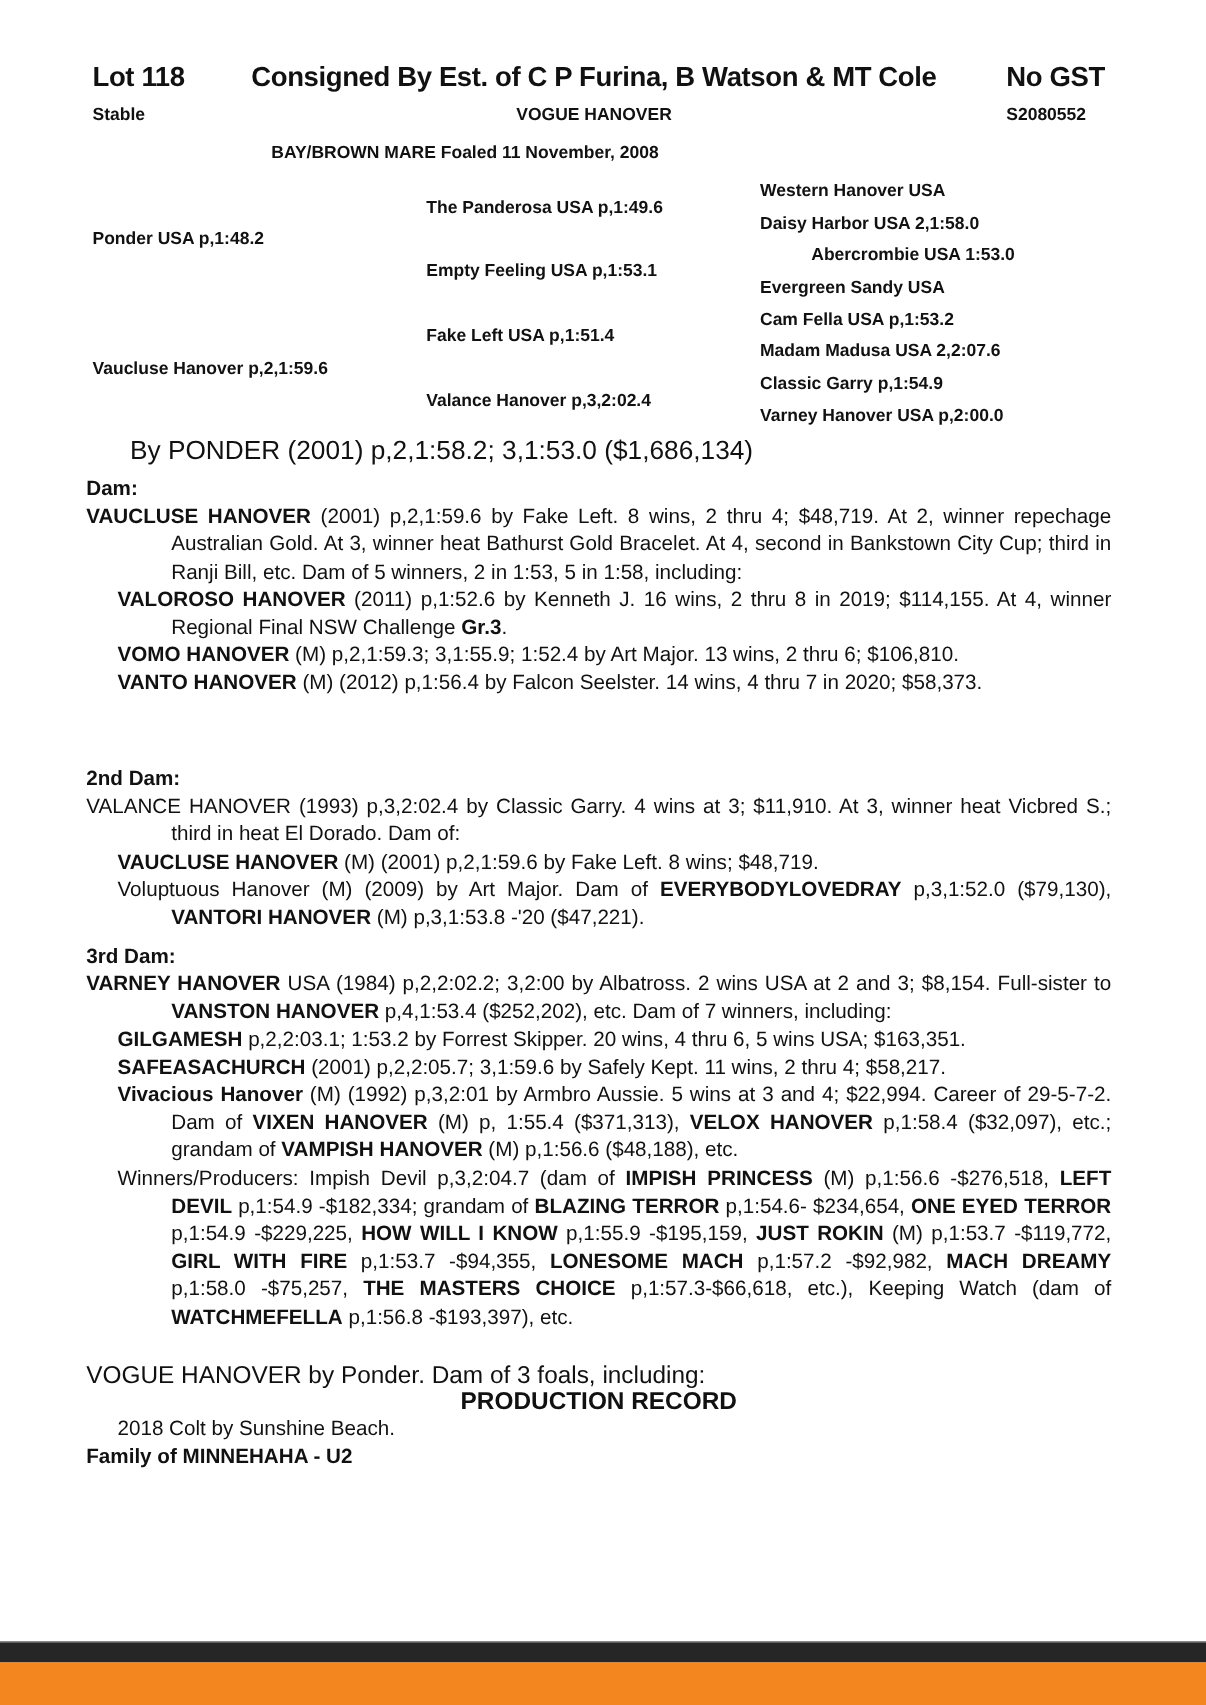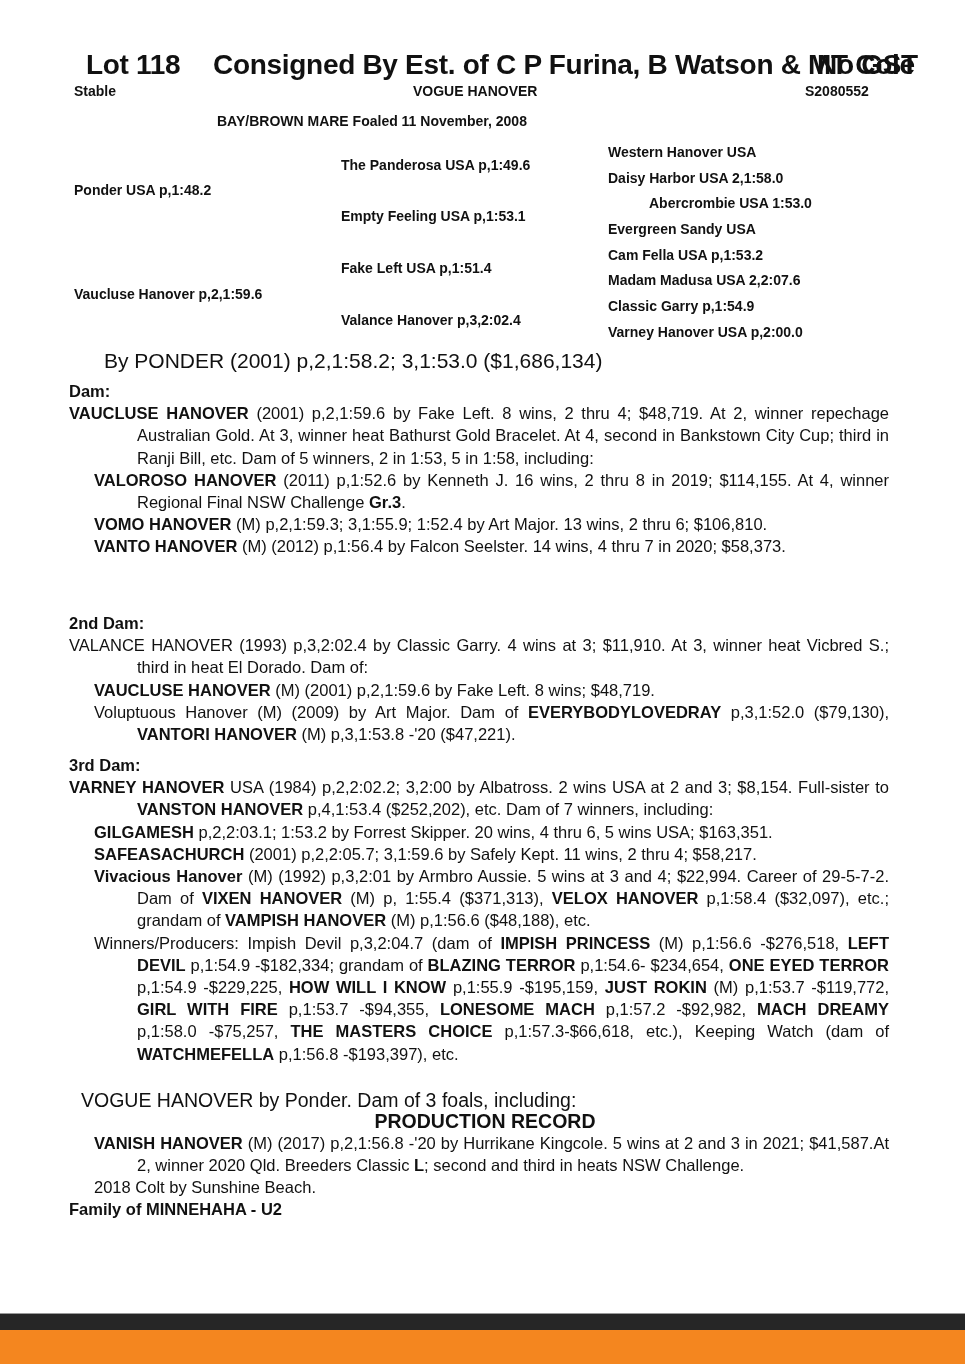--- a/index.html
+++ b/index.html
@@ -1,29 +1,29 @@
 <!DOCTYPE html>
 <html><head>
 <meta charset="utf-8">
 <style>
   html, body { margin:0; padding:0; background:#ffffff; }
   body { width:965px; height:1364px; position:relative; overflow:hidden;
          font-family:"Liberation Sans", sans-serif; color:#111; }
   .abs { position:absolute; white-space:nowrap; }
-  .hdr { font-weight:bold; font-size:28px; letter-spacing:-0.3px;margin-left:12px; }
+  .hdr { font-weight:bold; font-size:22px; letter-spacing:-0.3px; }
   .hdr2 { font-weight:bold; font-size:14px; }
   .ped { font-weight:bold; font-size:14px; }
   .sire-line { font-weight:normal; font-size:21px;margin-left:35px; }
   .sec { position:absolute; left:69px; width:820px; font-size:16.5px; line-height:22.2px; }
   .sec-title { font-weight:bold; }
   .p0 { text-align:justify; padding-left:68px; text-indent:-68px; }
   .p1 { text-align:justify; padding-left:68px; text-indent:-43px; }
   b { font-weight:bold; }
   .center { text-align:center; }
-  .big { font-size:19.5px;margin-left:12px; }
+  .big { font-size:19.5px; }
   .bar-dark { position:absolute; left:0; top:1313px; width:965px; height:16px; background:#262626; border-top:1px solid #999; }
   .bar-orange { position:absolute; left:0; top:1330px; width:965px; height:34px; background:#f4861f; }
 </style>
 </head>
 <body>
 
 <div class="abs hdr" style="left:74px; top:49px;">Lot 118</div>
 <div class="abs hdr" style="left:201px; top:49px;">Consigned By Est. of C P Furina, B Watson &amp; MT Cole</div>
 <div class="abs hdr" style="left:805px; top:49px;">No GST</div>
 <div class="abs hdr2" style="left:74px; top:83px;">Stable</div>
@@ -79,20 +79,19 @@
       <div class="p1"><b>SAFEASACHURCH</b><span> (2001) p,2,2:05.7; 3,1:59.6 by Safely Kept. 11 wins, 2 thru 4; $58,217.</span></div>
       <div class="p1"><b>Vivacious Hanover</b><span> (M) (1992) p,3,2:01 by Armbro Aussie. 5 wins at 3 and 4; $22,994. Career of 29-5-7-2. Dam of </span><b>VIXEN HANOVER</b><span> (M) p, 1:55.4 ($371,313), </span><b>VELOX HANOVER</b><span> p,1:58.4 ($32,097), etc.; grandam of </span><b>VAMPISH HANOVER</b><span> (M) p,1:56.6 ($48,188), etc.</span></div>
       <div class="p1"><span>Winners/Producers: Impish Devil p,3,2:04.7 (dam of </span><b>IMPISH PRINCESS</b><span> (M) p,1:56.6 -$276,518, </span><b>LEFT DEVIL</b><span> p,1:54.9 -$182,334; grandam of </span><b>BLAZING TERROR</b><span> p,1:54.6- $234,654, </span><b>ONE EYED TERROR</b><span> p,1:54.9 -$229,225, </span><b>HOW WILL I KNOW</b><span> p,1:55.9 -$195,159, </span><b>JUST ROKIN</b><span> (M) p,1:53.7 -$119,772, </span><b>GIRL WITH FIRE</b><span> p,1:53.7 -$94,355, </span><b>LONESOME MACH</b><span> p,1:57.2 -$92,982, </span><b>MACH DREAMY</b><span> p,1:58.0 -$75,257, </span><b>THE MASTERS CHOICE</b><span> p,1:57.3-$66,618, etc.), Keeping Watch (dam of </span><b>WATCHMEFELLA</b><span> p,1:56.8 -$193,397), etc.</span></div>
     </div>
 </div>
 
 <div class="sec" style="top:1089px; line-height:22px;">
   <div class="big">VOGUE HANOVER by Ponder. Dam of 3 foals, including:</div>
   <div class="big center sec-title" style="margin-top:-1px;">PRODUCTION RECORD</div>
   <div>
-      <div class="p1"><b>VANISH HANOVER</b><span> (M) (2017) p,2,1:56.8 -'20 by Hurrikane Kingcole. 5 wins at 2 and 3 in 2021; $41,587.At 2, winner 2020 Qld. Breeders Classic </span><b>L</b><span>; second and third in heats NSW Challenge.</span></div>
       <div class="p1"><span>2018 Colt by Sunshine Beach.</span></div>
     </div>
   <div class="sec-title">Family of MINNEHAHA - U2</div>
 </div>
 
 <div class="bar-dark"></div>
 <div class="bar-orange"></div>
 
 </body></html>

